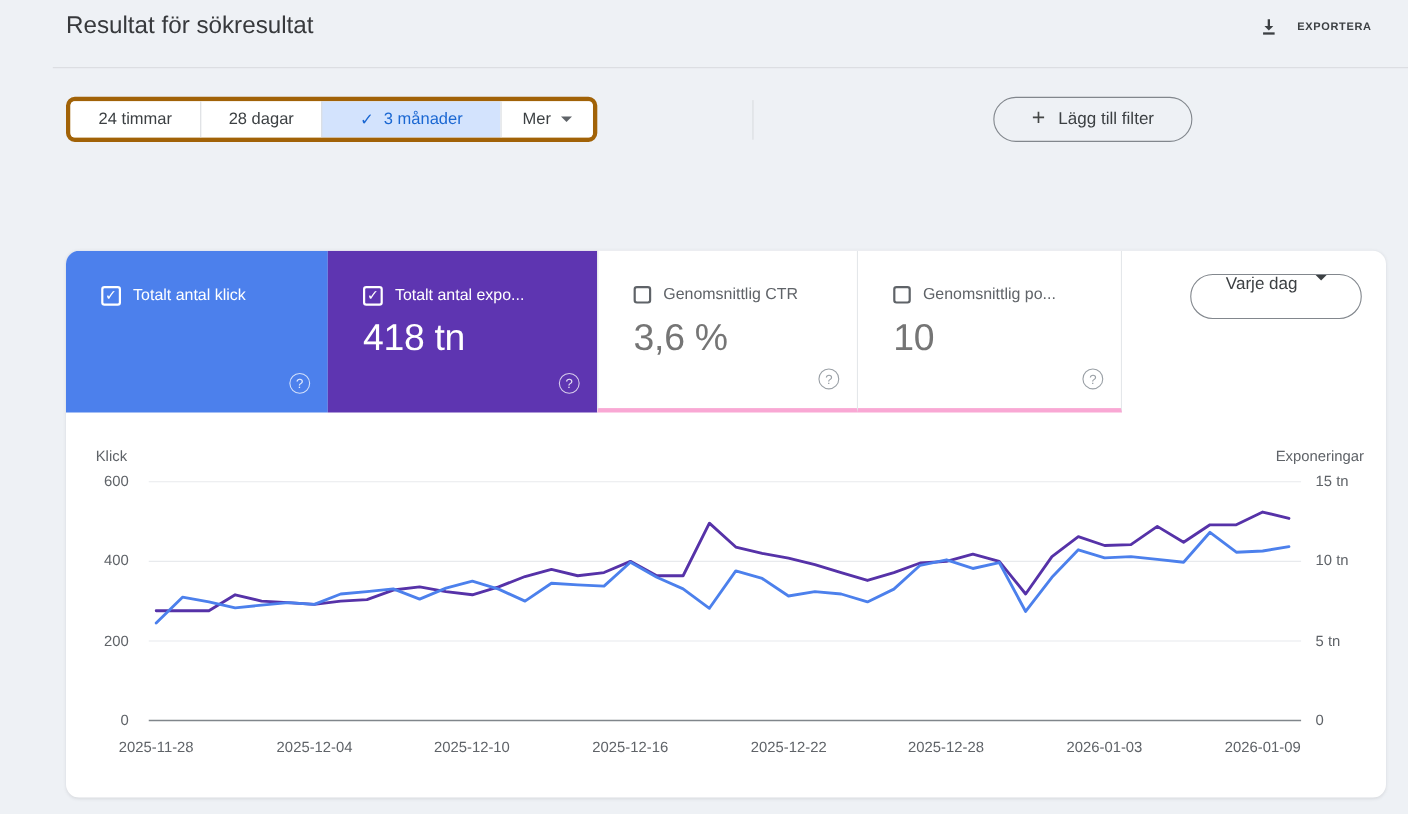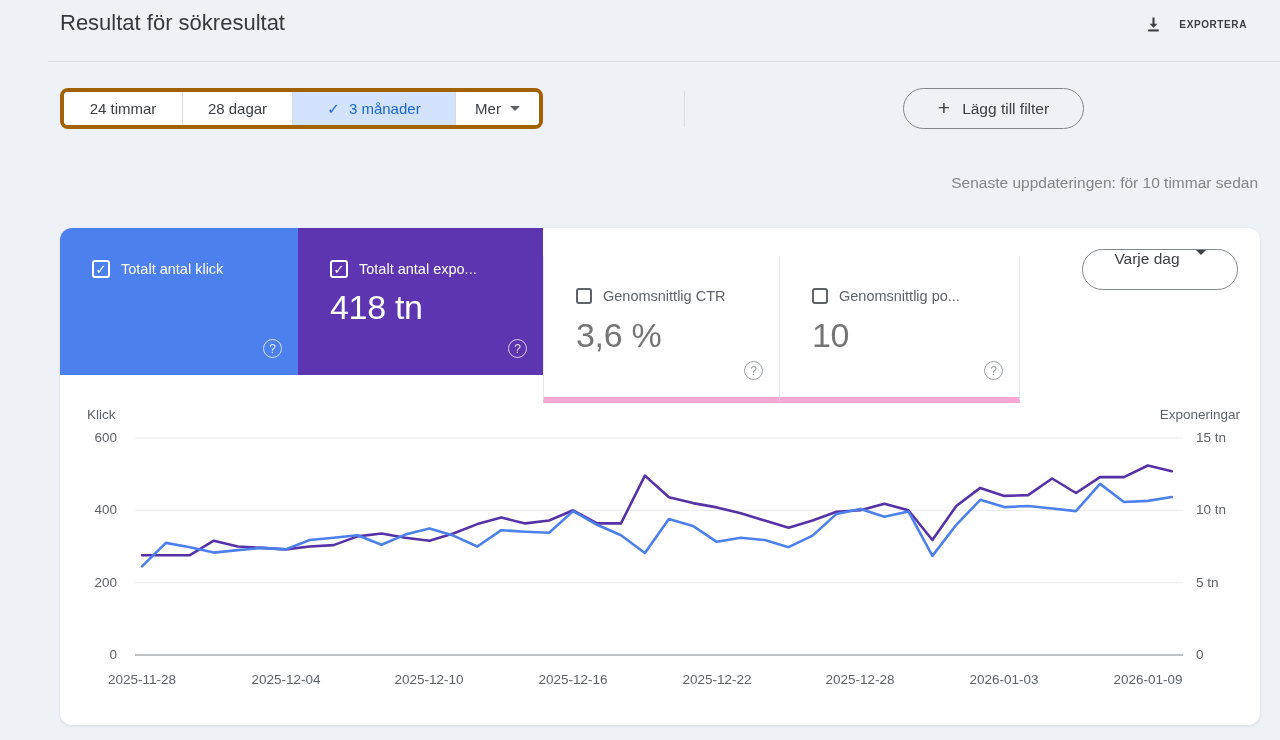--- a/index.html
+++ b/index.html
@@ -41,21 +41,21 @@
   .metric-card .label-row { position:absolute; left:32px; top:32px; display:flex; align-items:center; gap:11px; white-space:nowrap; }
   .metric-card .metric-label { font-size:14.5px; }
   .metric-card .metric-value { position:absolute; left:32px; top:60px; font-size:34px; font-weight:400; letter-spacing:-0.3px; }
   .metric-card .help { position:absolute; right:16px; bottom:17px; width:19px; height:19px; border-radius:50%;
                        display:flex; align-items:center; justify-content:center; font-size:12px; cursor:pointer; }
   .metric-card.colored { color:#fff; }
   .metric-card.colored .help { border:1.5px solid rgba(255,255,255,0.75); color:rgba(255,255,255,0.85); }
   .metric-card.white .metric-label { color:#5f6368; }
   .metric-card.white .metric-value { color:#757575; }
   .metric-card.white .help { border:1.5px solid #9aa0a6; color:#9aa0a6; }
-  .metric-card.white { border-bottom:6px solid #f9a8d4; border-right:1px solid #e4e7ea; background:#fff;margin-top:28px; }
+  .metric-card.white { border-bottom:4px solid #f9a8d4; border-right:1px solid #e4e7ea; background:#fff; }
   .metric-card.white.first { border-left:1px solid #e4e7ea; }
   .cb { border-radius:3px; display:flex; align-items:center; justify-content:center; cursor:pointer; }
   .cb.checked { width:18px; height:18px; border:2px solid #fff; color:#fff; font-size:13px; font-weight:700; }
   .cb.unchecked { width:16px; height:16px; border:2px solid #5f6368; }
 
   .granularity { position:absolute; left:1022px; top:21px; width:156px; height:41px;
                  border:1px solid #82878d; border-radius:21px; background:#fff; display:flex;
                  align-items:flex-start; justify-content:center; gap:16px; font-size:15.5px; color:#3c4043; cursor:pointer; }
   .granularity .caret { border-top-color:#3c4043; }
 
@@ -98,21 +98,20 @@
       <span class="caret"></span>
     </div>
   </div>
   <div class="filter-divider"></div>
 
   <div class="pill" style="left:903px; width:181px;">
     <span class="plus-glyph">+</span>
     <span>Lägg till filter</span>
   </div>
 
-  <div class="status-line">Senaste uppdateringen: för 10 timmar sedan</div>
 
   <div class="panel">
 
     <div class="metric-card colored" style="left: 0px; width: 238px; background: rgb(76, 128, 236);">
       <div class="label-row">
         <span class="cb checked">✓</span>
         <span class="metric-label">Totalt antal klick</span>
       </div>
       <div class="help">?</div>
     </div>

